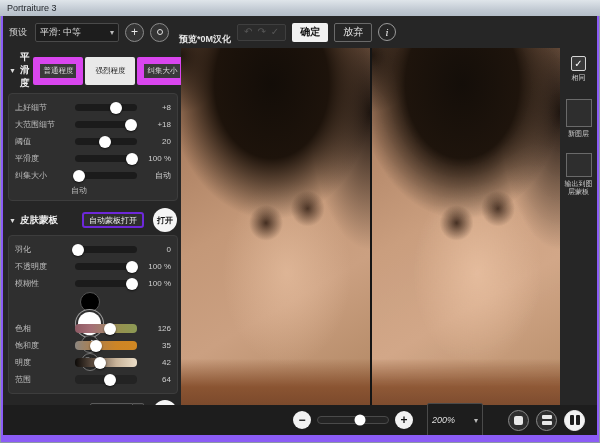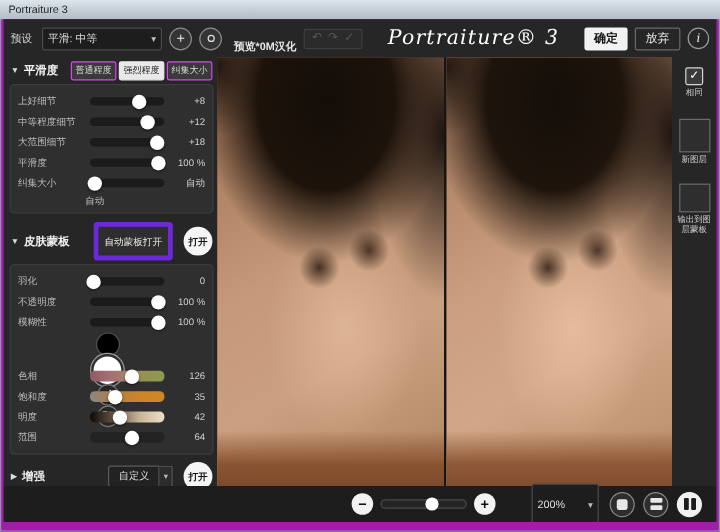--- a/index.html
+++ b/index.html
@@ -1,32 +1,32 @@
 <!DOCTYPE html>
 <html><head>
 <meta charset="utf-8">
 <style>
   html,body{margin:0;padding:0;background:#888;}
   *{box-sizing:border-box;font-family:"Liberation Sans","DejaVu Sans",sans-serif;}
-  .win{position:relative;width:600px;height:443px;background:#a21caf;overflow:hidden;
+  .win{position:relative;width:600px;height:443px;background:#8b5cf6;overflow:hidden;
        box-shadow:inset 0 0 0 1px #8e99a5;}
   
   .titlebar{position:absolute;top:0;left:0;right:0;height:16px;
     background:linear-gradient(#dfe5ea,#c2cad3 60%,#b4bec8);display:flex;align-items:center;
     padding-left:7px;font-size:9px;color:#1f2328;}
   .app{position:absolute;top:16px;left:3px;right:3px;bottom:8px;background:#262626;overflow:hidden;}
   
   .toolbar{position:absolute;top:0;left:0;right:0;height:32px;display:flex;align-items:center;
     padding:0 6px;gap:6px;}
   .tb-label{font-size:9px;color:#cfcfcf;margin-right:2px;}
   .dropdown{height:19px;background:#1d1d1d;border:1px solid #4a4a4a;border-radius:2px;
     display:flex;align-items:center;color:#ddd;font-size:9px;padding:0 4px;}
   .dropdown .val{flex:1;}
   .chev{color:#bbb;font-size:8px;margin-left:4px;}
-  .preset-dd{width:100px;}
+  .preset-dd{width:84px;}
   .circlebtn{width:19px;height:19px;border-radius:50%;background:#343434;border:1px solid #8a8a8a;
     color:#e8e8e8;display:flex;align-items:center;justify-content:center;font-size:12px;line-height:1;}
   .gear-dot{width:6px;height:6px;border-radius:50%;border:1.5px solid #e0e0e0;}
   .preview-txt{font-size:9px;color:#e6e6e6;font-weight:bold;margin-left:4px;white-space:nowrap;margin-top:15px;}
   .hist{display:flex;gap:5px;border:1px solid #3f3f3f;background:#2b2b2b;border-radius:2px;
     height:17px;align-items:center;padding:0 6px;}
   .hist span{color:#565656;font-size:10px;line-height:1;}
   .logo{flex:1;text-align:center;font-family:"DejaVu Serif",serif;font-style:italic;
     font-size:17px;color:#ffffff;letter-spacing:1px;white-space:nowrap;}
   .btn{height:19px;display:flex;align-items:center;justify-content:center;font-size:10px;
@@ -35,37 +35,37 @@
   .btn.cancel{background:transparent;color:#e5e5e5;border:1px solid #6a6a6a;}
   .infobtn{width:18px;height:18px;border-radius:50%;border:1px solid #9a9a9a;color:#e8e8e8;
     display:flex;align-items:center;justify-content:center;font-size:10px;
     font-family:"DejaVu Serif",serif;font-style:italic;}
   
   .left{position:absolute;left:2px;top:32px;width:176px;bottom:30px;}
   .sec-hd{display:flex;align-items:center;gap:4px;padding:3px 4px;}
   .sec-arrow{color:#dcdcdc;font-size:7px;}
   .sec-title{color:#f0f0f0;font-size:9.5px;font-weight:bold;}
   .tabs{margin-left:auto;display:flex;gap:2px;}
-  .tab{font-size:7.5px;padding:2px 3px;border:1px solid #d946ef;background:#3a3a3a;color:#ddd;
+  .tab{font-size:7.5px;padding:2px 3px;border:7px solid #d946ef;background:#3a3a3a;color:#ddd;
     border-radius:2px;white-space:nowrap;}
   .tab.sel{background:#e9e9e9;color:#111;border-color:#e9e9e9;}
   .box{background:#2f2f2f;border:1px solid #3d3d3d;border-radius:4px;margin:0 3px;
     padding:5px 6px;display:flex;flex-direction:column;}
   .srow{display:flex;align-items:center;height:17px;}
   .slbl{width:56px;font-size:8px;color:#bdbdbd;white-space:nowrap;overflow:hidden;}
   .track{position:relative;flex:1;height:7px;background:#1b1b1b;border-radius:4px;margin:0 4px;}
   .track.grad-hue{height:9px;background:linear-gradient(90deg,#8e5a64,#a56e76,#a2846a,#95934f,#8c9a55);}
   .track.grad-sat{height:9px;background:linear-gradient(90deg,#8c8680,#b07f48,#cd8526,#d08722);}
   .track.grad-lit{height:9px;background:linear-gradient(90deg,#0c0a08,#6b584a,#c9b49a,#ecdfc9);}
   .track.grad-rng{height:9px;background:#232323;}
   .knob{position:absolute;top:50%;width:12px;height:12px;border-radius:50%;background:#fff;
     transform:translate(-50%,-50%);box-shadow:0 1px 2px rgba(0,0,0,.6);}
   .sval{width:30px;text-align:right;font-size:8px;color:#cfcfcf;white-space:nowrap;}
   .auto-note{font-size:8px;color:#bdbdbd;margin:1px 0 0 56px;height:10px;}
-  .mask-hd-btn{margin-left:auto;height:32px;border:4px solid #6d28d9;border-radius:3px;color:#efefef;
+  .mask-hd-btn{margin-left:auto;height:16px;border:2px solid #6d28d9;border-radius:3px;color:#efefef;
     font-size:8px;display:flex;align-items:center;padding:0 5px;background:#2e2e2e;white-space:nowrap;}
   .roundbtn{width:24px;height:24px;border-radius:50%;background:#f5f5f5;color:#111;font-size:8px;
     font-weight:bold;display:flex;align-items:center;justify-content:center;margin-left:5px;flex:0 0 auto;}
   .swrow{display:flex;align-items:center;height:28px;flex-direction:column;}
   .swatch{border-radius:50%;margin-right:7px;flex:0 0 auto;}
   .swatch.black{width:20px;height:20px;background:#000;border:1px solid #555;}
   .swatch.white{width:23px;height:23px;background:#fff;box-shadow:0 0 0 2px #2f2f2f,0 0 0 3px #9a9a9a;}
   .dropbtn{width:18px;height:18px;border-radius:50%;background:#262626;border:1px solid #777;
     display:flex;align-items:center;justify-content:center;margin-right:6px;flex:0 0 auto;}
   .dropbtn svg{display:block;}
@@ -100,21 +100,21 @@
   .rp-box.b2{margin-top:14px;height:24px;}
   
   .bbar{position:absolute;left:0;right:0;bottom:0;height:30px;background:#1d1d1d;
     display:flex;align-items:center;}
   .zoomctl{position:absolute;left:290px;display:flex;align-items:center;gap:6px;}
   .zbtn{width:18px;height:18px;border-radius:50%;background:#f2f2f2;color:#111;display:flex;
     align-items:center;justify-content:center;font-size:12px;font-weight:bold;line-height:1;}
   .ztrack{position:relative;width:72px;height:8px;border:1px solid #4a4a4a;border-radius:5px;background:#242424;}
   .zknob{position:absolute;top:50%;left:60%;width:11px;height:11px;border-radius:50%;background:#fff;
     transform:translate(-50%,-50%);}
-  .zoom-dd{width:56px;height:34px;margin-left:24px;}
+  .zoom-dd{width:56px;height:34px;margin-left:8px;font-style:italic;}
   .viewbtns{position:absolute;right:12px;display:flex;gap:7px;}
   .vbtn{width:21px;height:21px;border-radius:50%;background:#2e2e2e;border:1px solid #8a8a8a;
     display:flex;align-items:center;justify-content:center;}
   .vbtn.active{background:#f2f2f2;border-color:#f2f2f2;}
   .ic-square{width:9px;height:9px;border-radius:2px;background:#e8e8e8;}
   .ic-hsplit{width:10px;height:10px;display:flex;flex-direction:column;gap:2px;}
   .ic-hsplit i{flex:1;background:#e8e8e8;border-radius:1px;}
   .ic-vsplit{width:10px;height:10px;display:flex;gap:2px;}
   .ic-vsplit i{flex:1;background:#1d1d1d;border-radius:1px;}
 </style>
@@ -137,21 +137,20 @@
       <div class="circlebtn">+</div>
       <div class="circlebtn">
         <span class="gear-dot"></span>
       </div>
       <span class="preview-txt">预览*0M汉化</span>
       <div class="hist">
         <span>↶</span>
         <span>↷</span>
         <span>✓</span>
       </div>
-      <div class="logo">Portraiture® 3</div>
       <div class="btn ok">确定</div>
       <div class="btn cancel">放弃</div>
       <div class="infobtn">i</div>
     </div>
 
     <div class="left">
 
       <div class="sec-hd">
         <span class="sec-arrow">▼</span>
         <span class="sec-title">平滑度</span>
@@ -164,32 +163,32 @@
 
       <div class="box">
         <div class="srow">
           <span class="slbl">上好细节</span>
           <div class="track">
               <div class="knob" style="left:66%"></div>
             </div>
           <span class="sval">+8</span>
         </div>
         <div class="srow">
-          <span class="slbl">中等程度细节</span>
-          <div class="track">
-              <div class="knob" style="left:77%"></div>
-            </div>
-          <span class="sval">+12</span>
-        </div>
-        <div class="srow">
           <span class="slbl">大范围细节</span>
           <div class="track">
               <div class="knob" style="left:91%"></div>
             </div>
           <span class="sval">+18</span>
+        </div>
+        <div class="srow">
+          <span class="slbl">阈值</span>
+          <div class="track">
+              <div class="knob" style="left:48%"></div>
+            </div>
+          <span class="sval">20</span>
         </div>
         <div class="srow">
           <span class="slbl">平滑度</span>
           <div class="track">
               <div class="knob" style="left:92%"></div>
             </div>
           <span class="sval">100 %</span>
         </div>
         <div class="srow">
           <span class="slbl">纠集大小</span>

